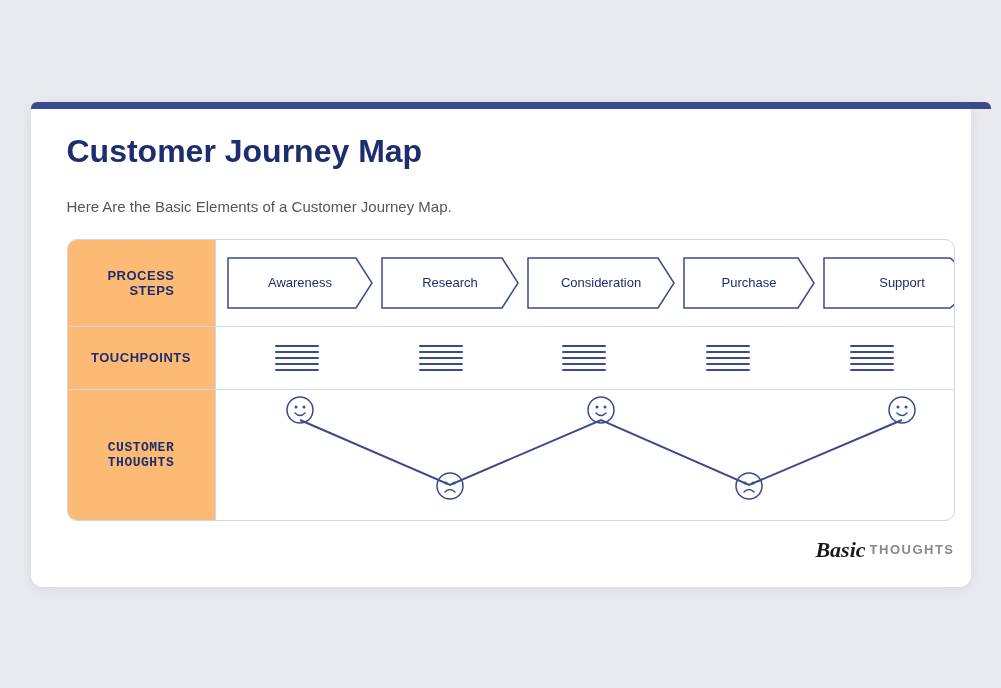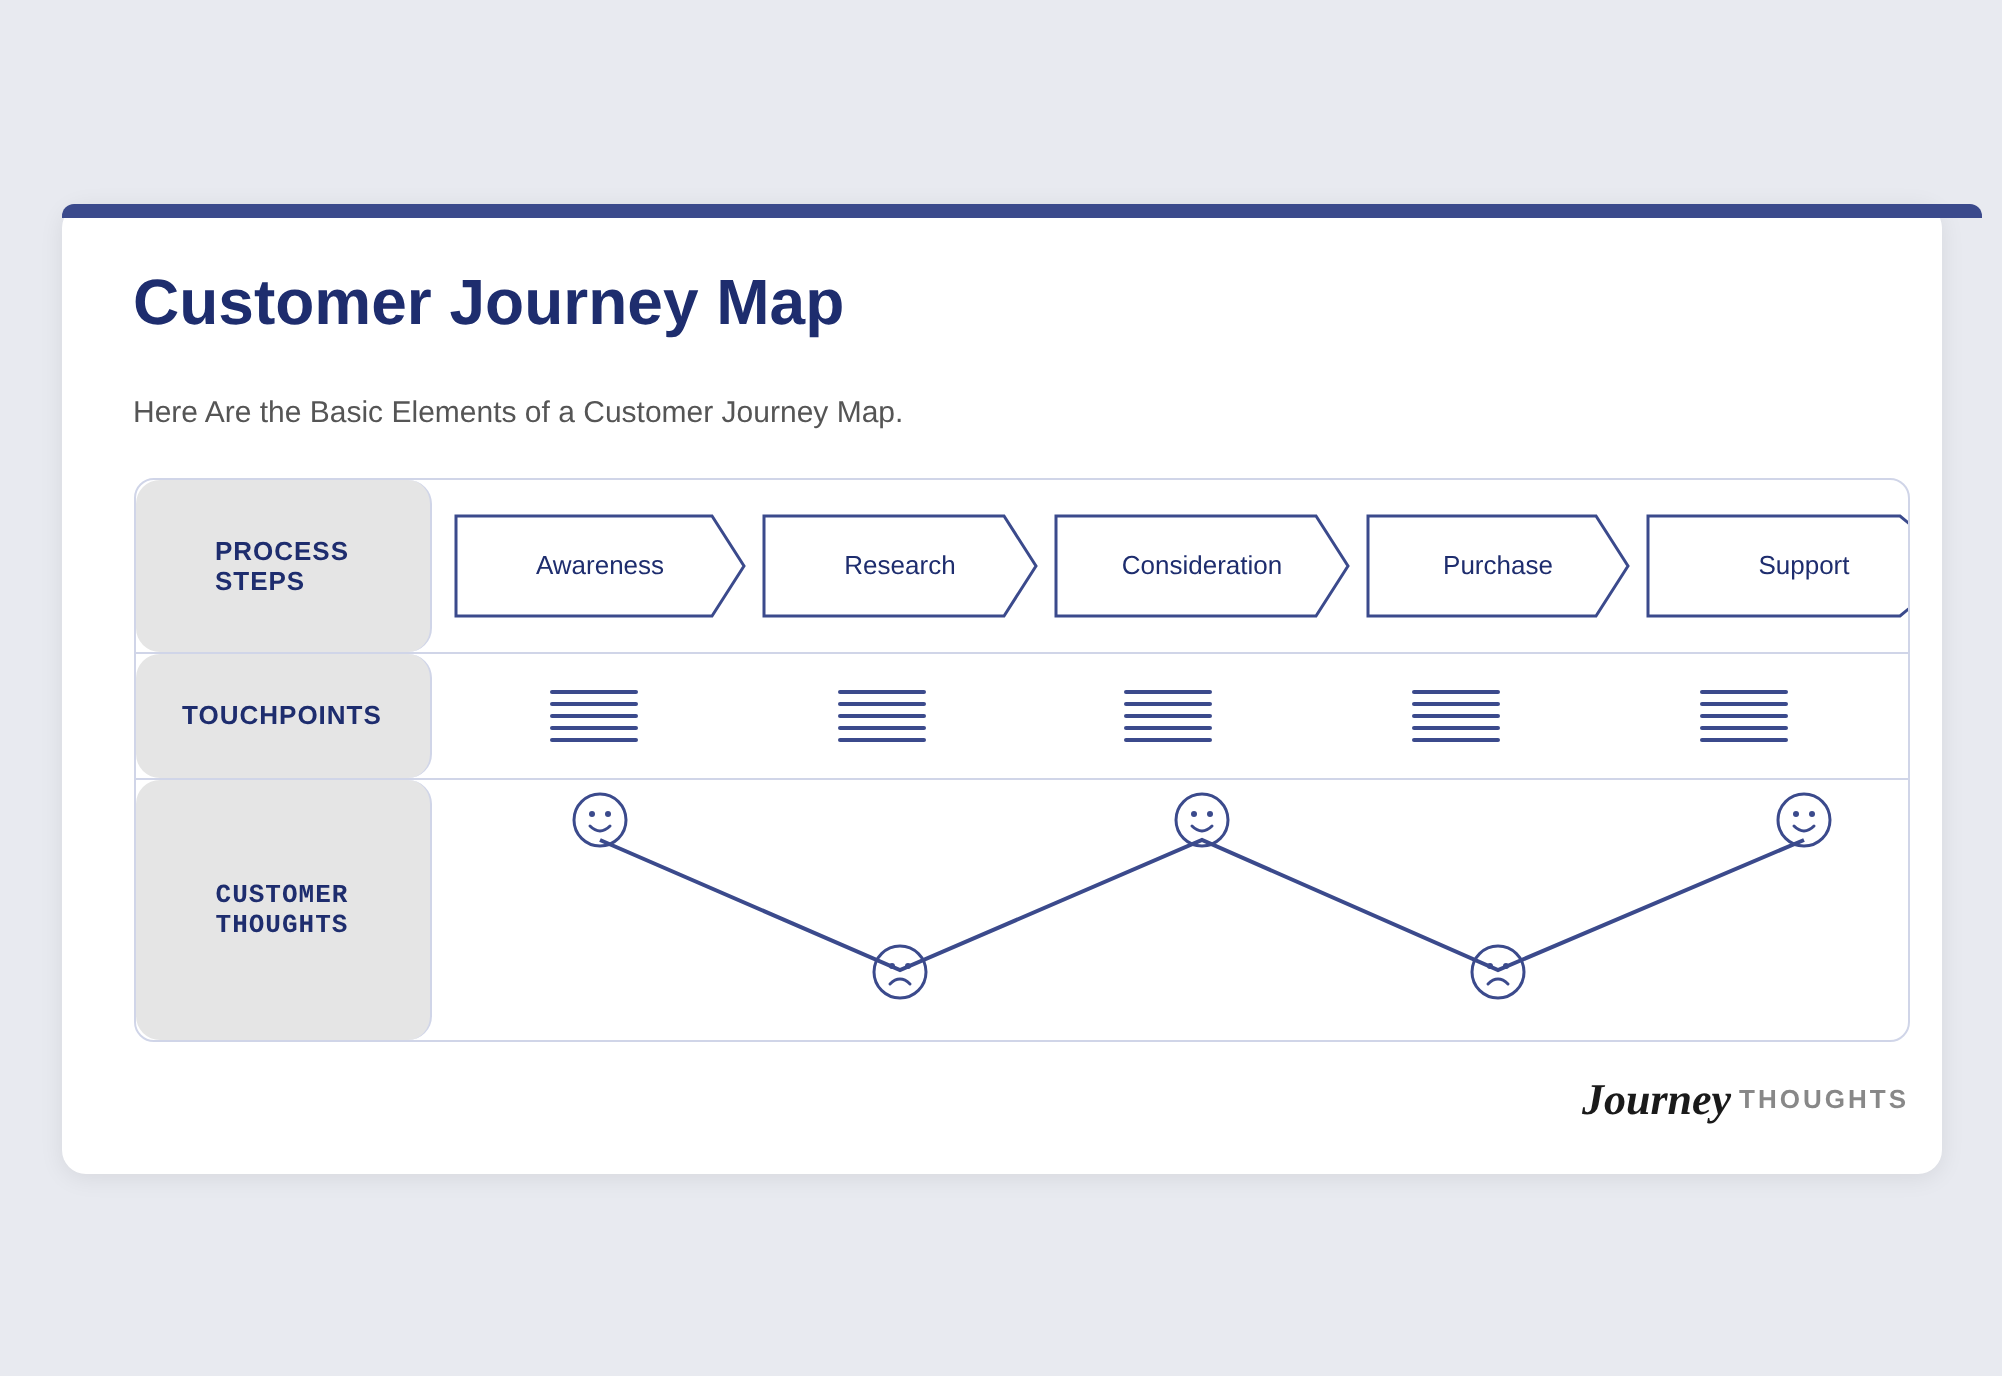--- a/index.html
+++ b/index.html
@@ -48,32 +48,31 @@
       display: flex;
       border-bottom: 1.5px solid #d0d5e8;
     }
     .table-row:last-child {
       border-bottom: none;
       font-family: Liberation Mono, monospace;
     }
     .row-label {
       width: 148px;
       min-width: 148px;
-      background: #e5e5e5;
+      background: #fdba74;
       display: flex;
       align-items: center;
       justify-content: center;
-      text-align: left;
+      text-align: right;
       font-weight: 800;
       font-size: 13px;
       color: #1e2d6e;
       letter-spacing: 0.5px;
       padding: 18px 10px;
       border-right: 1.5px solid #d0d5e8;
-      border-radius: 12px;
     }
     .row-content {
       flex: 1;
       display: flex;
       align-items: center;
       justify-content: space-around;
       padding: 18px 10px;
     }
 
     
@@ -251,16 +250,16 @@
             <circle cx="18" cy="11" r="1.5" fill="#3b4a8c"></circle>
             <path d="M9,17 Q14,22 19,17" fill="none" stroke="#3b4a8c" stroke-width="1.5" stroke-linecap="round"></path>
           </g>
         </svg>
       </div>
     </div>
 
   </div>
 
   <div class="footer">
-    <span class="forbes-text">Journey</span>
+    <span class="forbes-text">Basic</span>
     <span class="advisor-text">THOUGHTS</span>
   </div>
 </div>
 
 </body></html>

